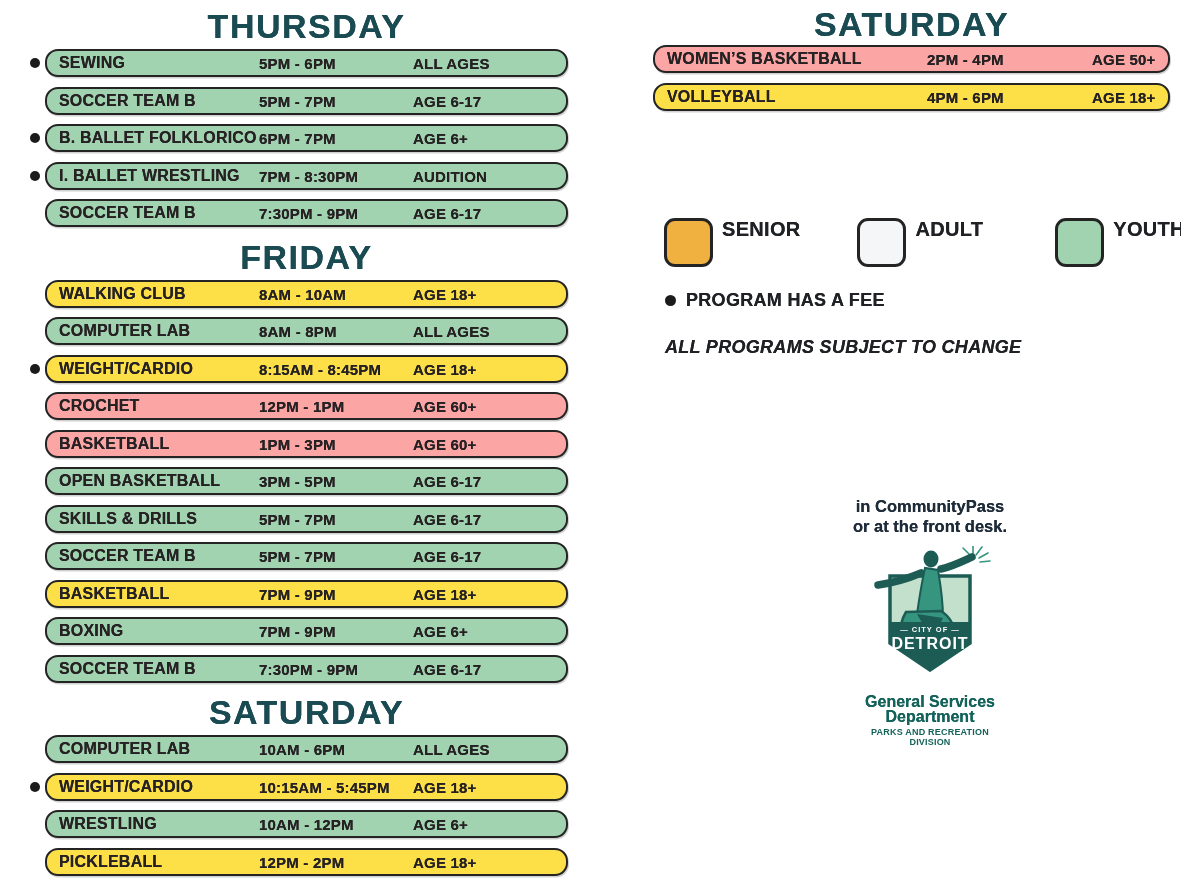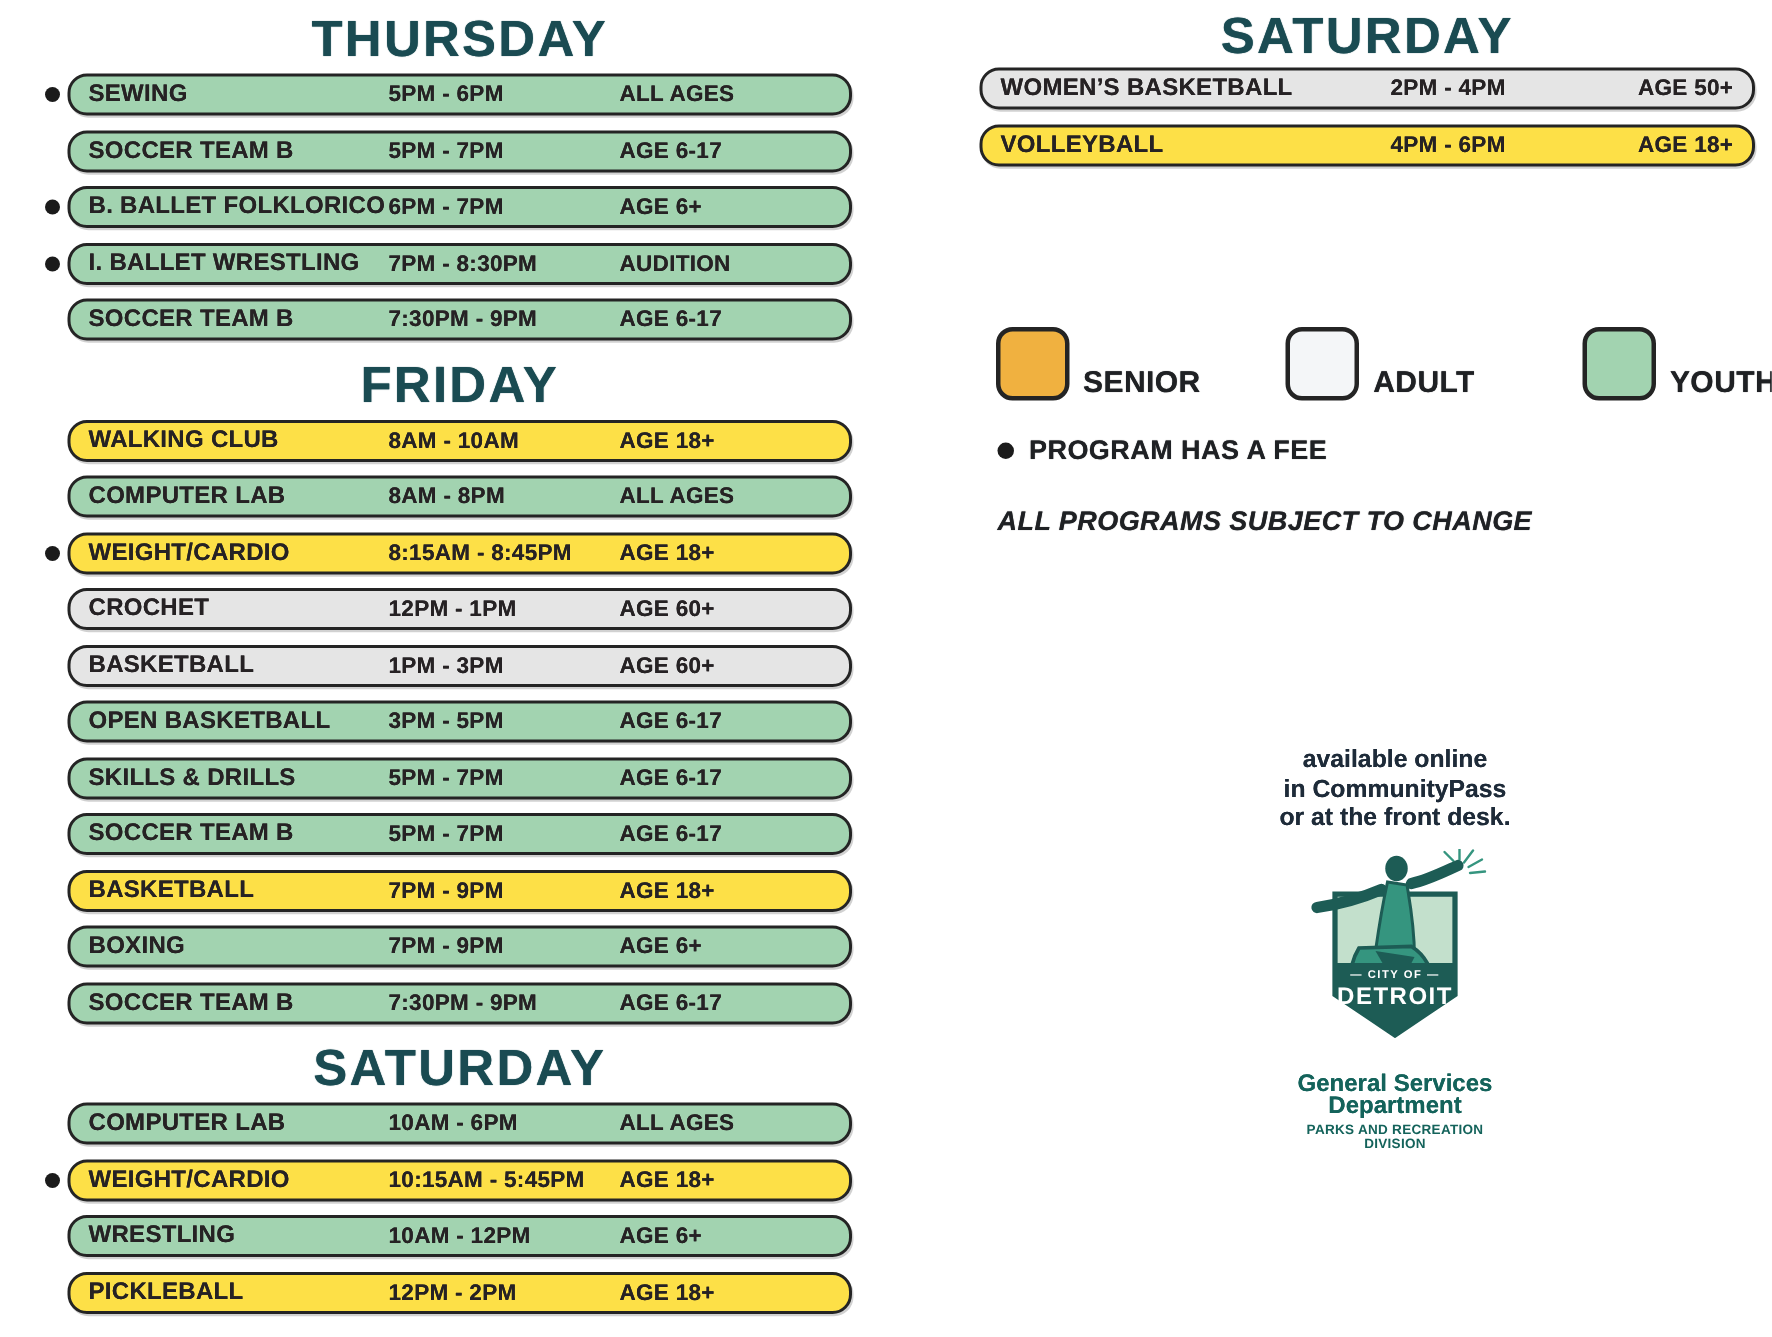--- a/index.html
+++ b/index.html
@@ -19,41 +19,41 @@
   #left-column .rows { margin-top:3px; }
   #left-column .day-header.mid { margin-top:5px; }
 
   .row {
     position:relative; height:28px; border:2px solid #242424; border-radius:13px;
     margin-bottom:9.5px; background:#f4f6f8;
     box-shadow:1px 1.5px 0 rgba(0,0,0,0.18);
   }
   .row.youth  { background:#a2d3b0; }
   .row.adult  { background:#fde047; }
-  .row.senior { background:#e5e5e5; }
+  .row.senior { background:#fca5a5; }
 
   .row span { position:absolute; top:50%; transform:translateY(-50%);
     color:#262224; font-weight:bold; white-space:nowrap;
     text-shadow:0 0 0.4px #262224; }
   .row .name { left:12px;  font-size:16px; letter-spacing:0.2px; }
   .row .time { left:212px; font-size:15px; letter-spacing:0.2px; }
   .row .age  { left:366px; font-size:15px; letter-spacing:0.2px; }
 
   .fee-dot { position:absolute; left:-17px; top:50%; transform:translateY(-50%);
     width:10px; height:10px; border-radius:50%; background:#1b1b1b; }
 
   
   #right-header { position:absolute; left:653px; top:4px; width:517px; }
   #right-rows { position:absolute; left:653px; top:45px; width:517px; }
   #right-rows .row .time { left:272px; }
   #right-rows .row .age  { left:437px; }
 
   
   #legend { position:absolute; left:664px; top:218px; display:flex; }
-  .legend-item { display:flex; align-items:flex-end; }
+  .legend-item { display:flex; align-items:flex-start; }
   .legend-item.li-0 { margin-right:57px; }
   .legend-item.li-1 { margin-right:72px; }
   .legend-swatch { width:49px; height:49px; border:3px solid #242424; border-radius:11px; }
   .legend-swatch.senior { background:#f0b140; }
   .legend-swatch.adult  { background:#f4f6f8; }
   .legend-swatch.youth  { background:#a2d3b0; }
   .legend-label { margin-left:9px; font-size:20px; font-weight:bold; color:#1f2124;
     letter-spacing:0.3px; text-shadow:0 0 0.5px #1f2124; }
 
   
@@ -232,21 +232,20 @@
     </div>
   </div>
 
   <div id="fee-note">
     <span class="note-dot"></span>
     <span>PROGRAM HAS A FEE</span>
   </div>
   <div id="disclaimer">ALL PROGRAMS SUBJECT TO CHANGE</div>
 
   <div id="footer-block">
-    <span class="info-line">available online</span>
     <span class="info-line">in CommunityPass</span>
     <span class="info-line">or at the front desk.</span>
 
     <div id="logo-wrap">
       <svg width="170" height="126" viewBox="0 0 170 126">
 
         <g stroke="#35957f" stroke-width="1.6" stroke-linecap="round">
           <line x1="131" y1="9" x2="137" y2="1"></line>
           <line x1="134" y1="12" x2="143" y2="7"></line>
           <line x1="135" y1="16" x2="145" y2="15"></line>

